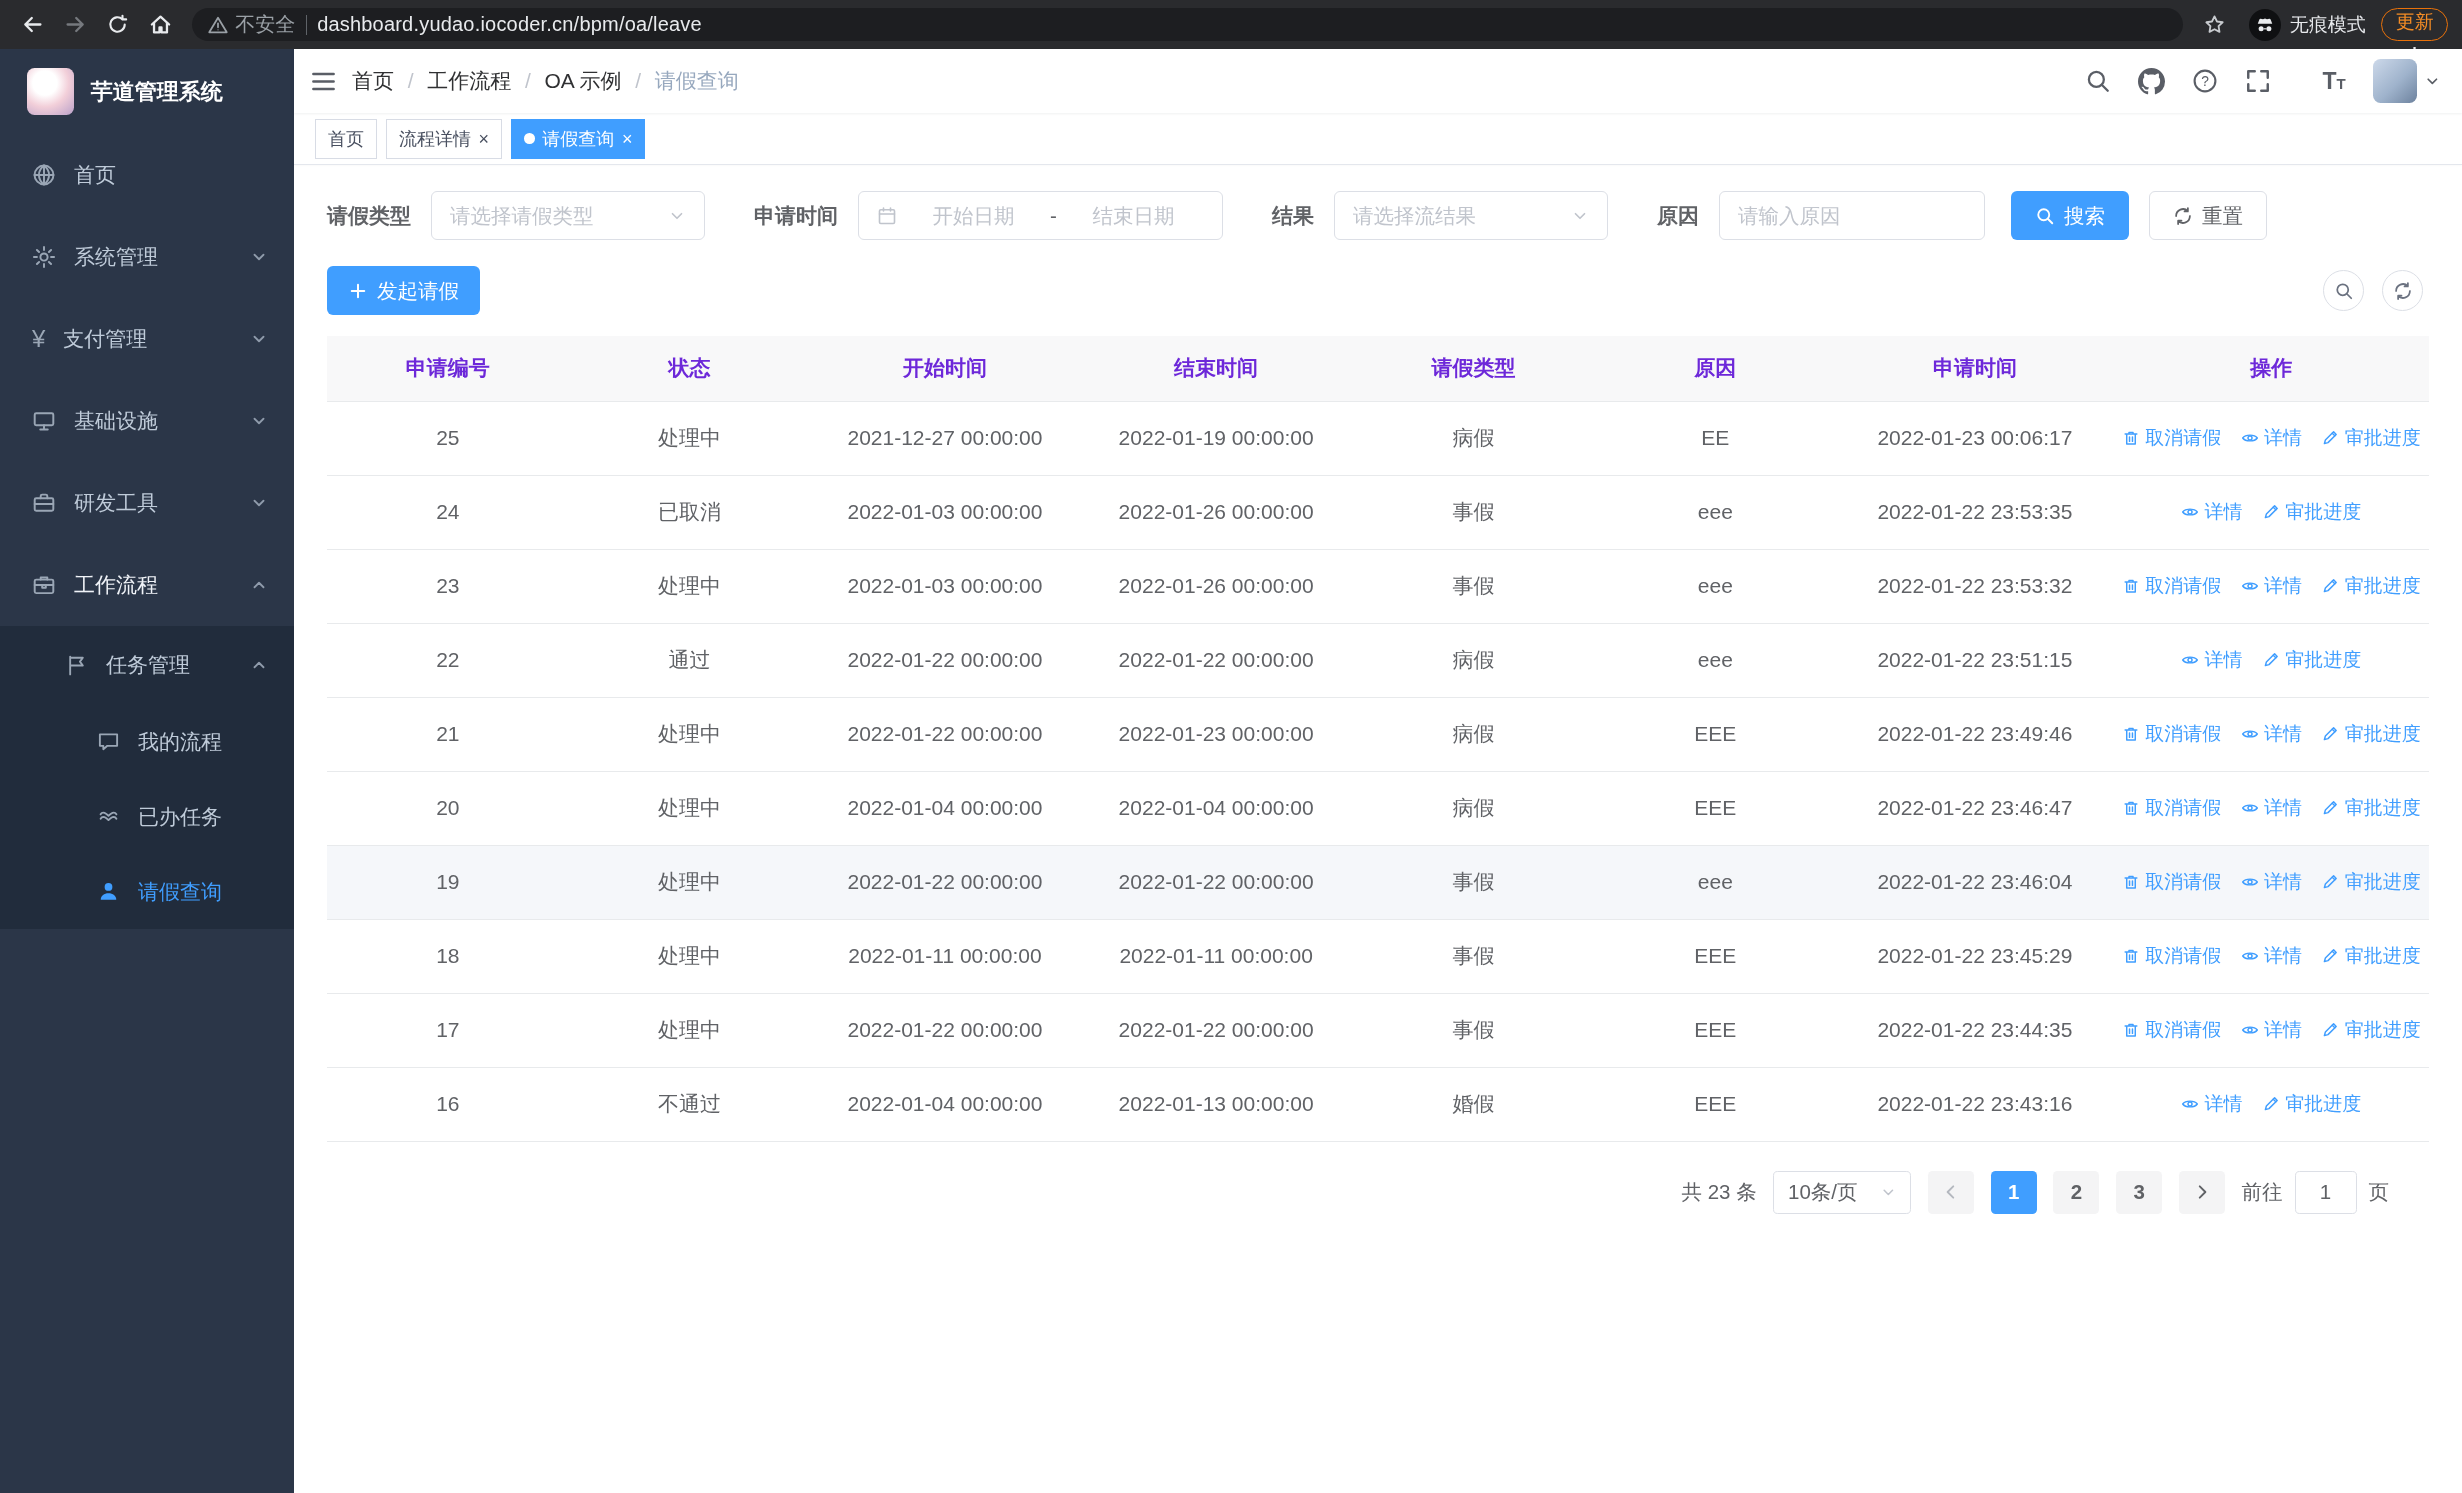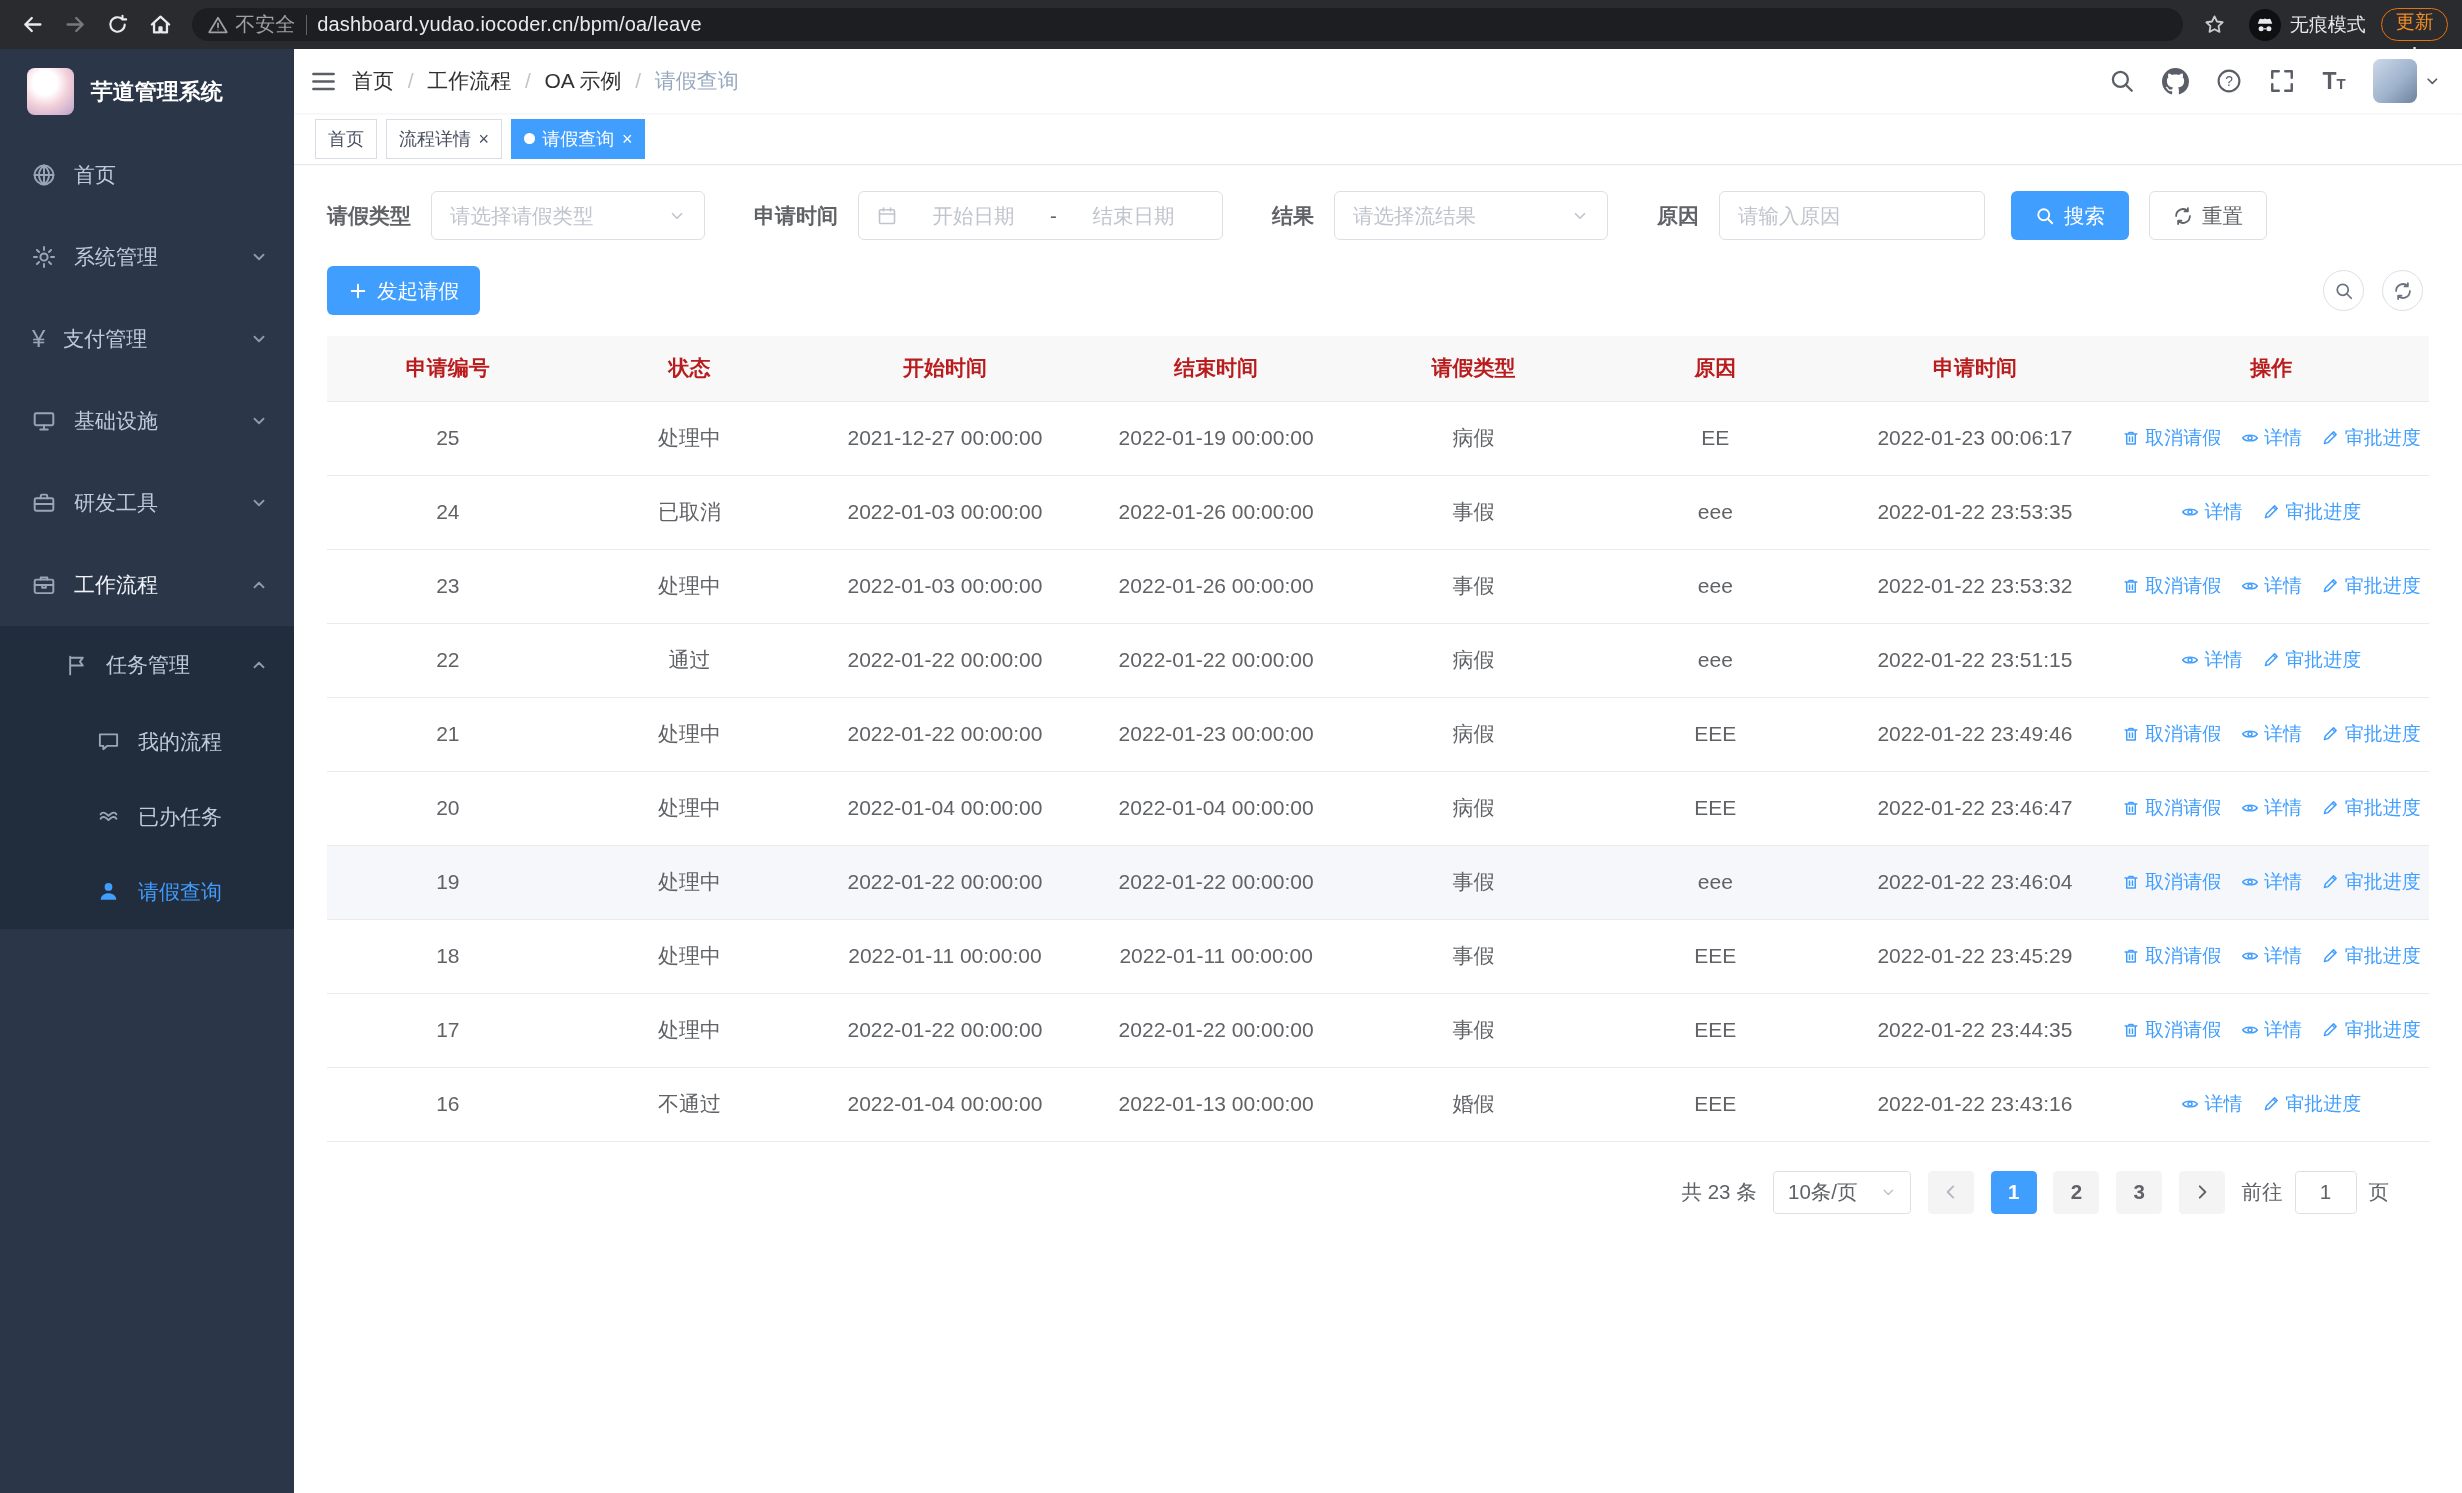--- a/index.html
+++ b/index.html
@@ -43,21 +43,21 @@
   
   .main { flex:1; min-width:0; display:flex; flex-direction:column; background:#fff; }
   .navbar { height:64px; display:flex; align-items:center; box-shadow:0 0.8px 3px rgba(0,21,41,.08); position:relative; z-index:2; }
   .hamburger { width:58px; height:64px; display:flex; align-items:center; justify-content:center; color:#5a5e66; cursor:pointer; }
   .breadcrumb { display:flex; align-items:center; gap:13.7px; font-size:21px; }
   .crumb { color:#303133; }
   .crumb.last { color:#97a8be; }
   .crumb-sep { color:#c0c4cc; }
   .nav-right { margin-left:auto; display:flex; align-items:center; gap:27px; padding-right:21px; }
   .nav-tool { color:#5a5e66; cursor:pointer; display:flex; align-items:center; }
-  .font-tool { font-weight:700; color:#5a5e66; font-size:23px; cursor:pointer; }
+  .font-tool { font-weight:700; color:#5a5e66; font-size:23px; cursor:pointer;margin-left:24px; }
   .font-tool small { font-size:15px; }
   .avatar-wrap { display:flex; align-items:center; gap:7.6px; cursor:pointer; }
   .avatar { width:44px; height:44px; border-radius:7.6px; background:linear-gradient(135deg,#cdd9ea 0%,#9fb3cc 55%,#6d829e 100%); }
   .caret { color:#5a5e66; font-size:15px; }
 
   
   .tabs-bar { height:52px; display:flex; align-items:center; gap:9px; padding:0 21px; border-bottom:0.8px solid #e4e7ed; box-shadow:0 0.8px 2.3px rgba(0,0,0,.04); position:relative; z-index:1; }
   .tab { height:40px; display:inline-flex; align-items:center; gap:7.6px; padding:0 12px; border:0.8px solid #d8dce5; background:#fff; color:#495060; font-size:18px; cursor:pointer; }
   .tab.active { background:#409eff; border-color:#409eff; color:#fff; }
   .tab .dot { width:10.6px; height:10.6px; border-radius:50%; background:#fff; }
@@ -82,21 +82,21 @@
   .btn-primary { background:#409eff; color:#fff; }
   .btn-plain { background:#fff; border-color:#dcdfe6; color:#606266; }
   .btn + .btn { margin-left:20px; }
 
   .toolbar-row { display:flex; align-items:center; margin-bottom:21px; }
   .mini-circles { margin-left:auto; display:flex; align-items:center; gap:18px; padding-right:6px; }
   .mini-btn { width:41px; height:41px; border-radius:50%; border:0.8px solid #dcdfe6; display:flex; align-items:center; justify-content:center; color:#6b7280; cursor:pointer; background:#fff; }
 
   
   table { width:100%; border-collapse:collapse; table-layout:fixed; }
-  thead th { background:#f8f8f9; color:#b91c1c; font-weight:700; height:65px; font-size:21px; border-bottom:0.8px solid #e8eaec; text-align:center; }
+  thead th { background:#f8f8f9; color:#6d28d9; font-weight:700; height:65px; font-size:21px; border-bottom:0.8px solid #e8eaec; text-align:center; }
   tbody td { height:74px; text-align:center; font-size:21px; color:#606266; border-bottom:0.8px solid #e8eaec; white-space:nowrap; overflow:hidden; }
   tbody tr.hover { background:#f5f7fa; }
   .op-link { color:#409eff; font-size:19px; display:inline-flex; align-items:center; gap:5.3px; margin:0 6.8px; cursor:pointer; }
 
   
   .pagination { display:flex; align-items:center; justify-content:flex-end; gap:16.7px; margin:29px 40px 0 0; font-size:20.5px; color:#606266; }
   .pg-size { width:138px; height:43px; border:0.8px solid #dcdfe6; border-radius:4.6px; display:flex; align-items:center; justify-content:space-between; padding:0 13.7px; cursor:pointer; }
   .pg-btn { min-width:46px; height:43px; background:#f4f4f5; border-radius:4.6px; display:flex; align-items:center; justify-content:center; font-weight:600; cursor:pointer; padding:0 6px; }
   .pg-btn.active { background:#409eff; color:#fff; cursor:default; }
   .pg-btn.nav-prev { color:#b4b8bf; }

